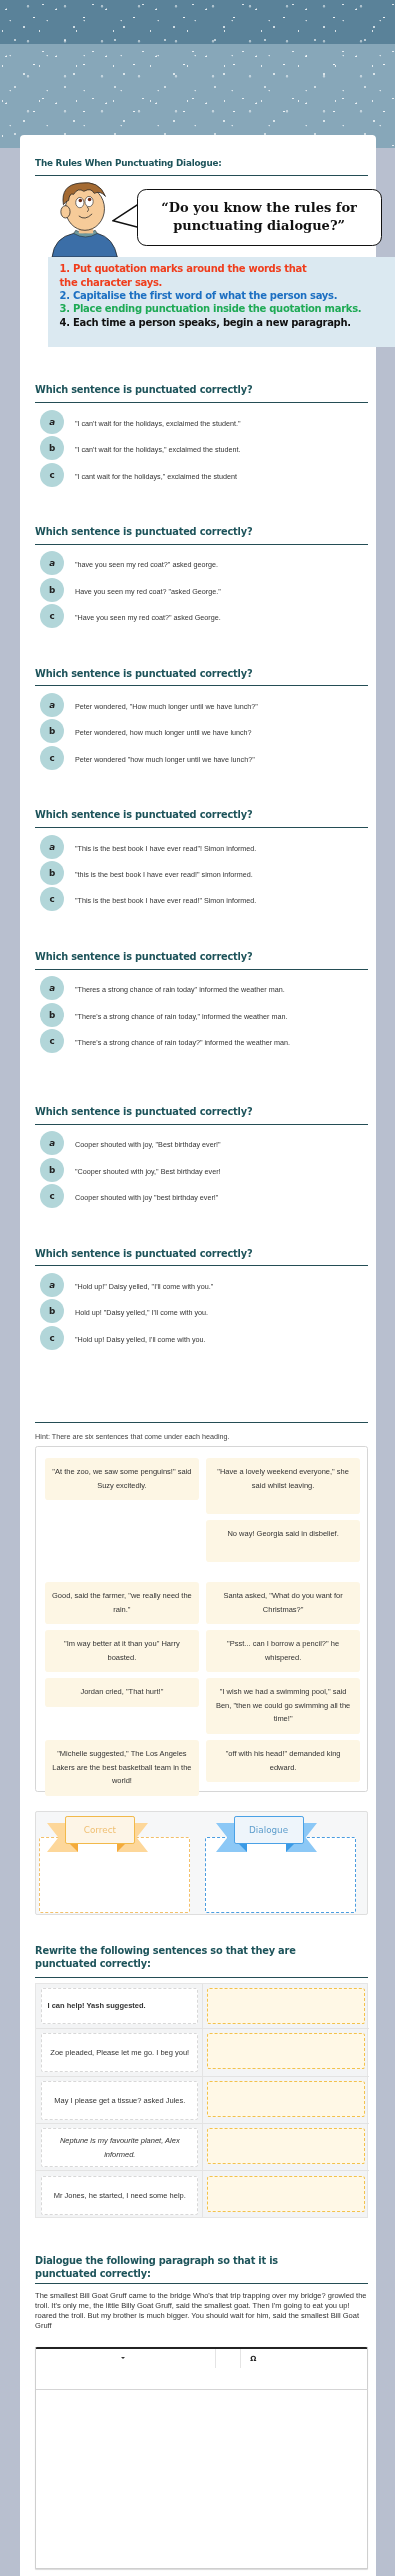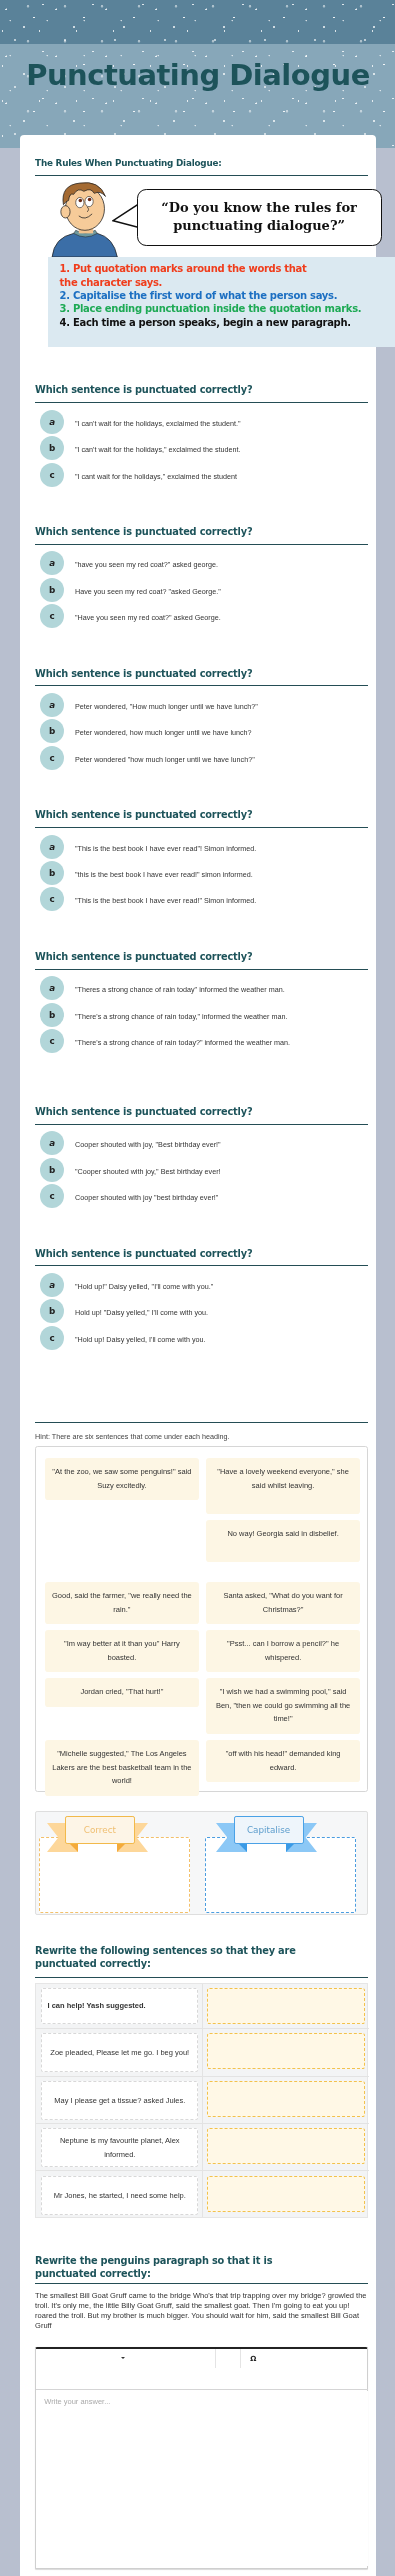--- a/index.html
+++ b/index.html
@@ -181,21 +181,20 @@
   }
   .answer-area::placeholder { color: #aaa; }
 </style>
 </head>
 <body>
 
 <div class="banner">
   <div class="band"></div>
   <div class="snow"></div>
   <div class="snow2"></div>
-  <h1>Punctuating Dialogue</h1>
 </div>
 
 <div class="card">
 
   <div class="sec-title small" style="top:22px;">The Rules When Punctuating Dialogue:</div>
   <div class="divider" style="top:40px;"></div>
 
   <div class="rules-art">
     <svg class="boy" viewBox="0 0 150 150">
       <path d="M8 150 Q12 112 50 104 L96 104 Q128 112 135 150 Z" fill="#3b6ea7" stroke="#222" stroke-width="1.5"></path>
@@ -367,60 +366,59 @@
     </div>
     <div class="ribbon incorrect" style="left:180px;">
       <svg class="tail" style="left:0;" viewBox="0 0 60 56">
           <path d="M0 0 L60 0 L60 56 L0 56 L22 28 Z" fill="#8cc8f6"></path>
           <path d="M44 40 L60 40 L60 56 Z" fill="#3a9ae6"></path>
         </svg>
       <svg class="tail" style="left:70px;" viewBox="0 0 60 56">
           <path d="M60 0 L0 0 L0 56 L60 56 L38 28 Z" fill="#8cc8f6"></path>
           <path d="M16 40 L0 40 L0 56 Z" fill="#3a9ae6"></path>
         </svg>
-      <div class="label-box">Capitalise</div>
+      <div class="label-box">Dialogue</div>
     </div>
   </div>
 
   <div class="sec-title" style="top:1809px; width:319px;">Rewrite the following sentences so that they are punctuated correctly:</div>
   <div class="divider" style="top:1842px;"></div>
   <div class="rw-table">
     <div class="rw-col-line"></div>
     <div class="rw-row" style="top:0; height:45px;">
       <div class="rw-q left" style="height:36px;font-weight:bold;">I can help! Yash suggested.</div>
       <div class="rw-a" style="height:36px;"></div>
     </div>
     <div class="rw-row" style="top:93px; height:47px;">
       <div class="rw-q" style="height:39px;">May I please get a tissue? asked Jules.</div>
       <div class="rw-a" style="height:36px;"></div>
     </div>
     <div class="rw-row" style="top:45px; height:48px;">
       <div class="rw-q" style="height:39px;">Zoe pleaded, Please let me go. I beg you!</div>
       <div class="rw-a" style="height:36px;"></div>
     </div>
     <div class="rw-row" style="top:140px; height:47px;">
-      <div class="rw-q" style="height:39px;">Neptune is my favourite planet, Alex informed.</div>
+      <div class="rw-q" style="height:39px;font-style:italic;">Neptune is my favourite planet, Alex informed.</div>
       <div class="rw-a" style="height:36px;"></div>
     </div>
     <div class="rw-row" style="top:188px; height:47px; border-bottom:none;">
       <div class="rw-q" style="height:39px;">Mr Jones, he started, I need some help.</div>
       <div class="rw-a" style="height:36px;"></div>
     </div>
   </div>
 
-  <div class="sec-title" style="top:2119px; width:289px;">Rewrite the penguins paragraph so that it is punctuated correctly:</div>
+  <div class="sec-title" style="top:2119px; width:289px;">Dialogue the following paragraph so that it is punctuated correctly:</div>
   <div class="divider" style="top:2148px;"></div>
   <div class="para">The smallest Bill Goat Gruff came to the bridge Who's that trip trapping over my bridge? growled the troll. It's only me, the little Billy Goat Gruff, said the smallest goat. Then I'm going to eat you up! roared the troll. But my brother is much bigger. You should wait for him, said the smallest Bill Goat Gruff</div>
 
   <div class="editor">
     <div class="toolbar">
       <div class="tb-select">
         <span class="caret"></span>
       </div>
       <div class="tb-sep" style="left:179px;"></div>
       <div class="tb-sep" style="left:204px;"></div>
       <div class="tb-omega">Ω</div>
     </div>
-    <textarea class="answer-area" placeholder="Write your answer..." style=""></textarea>
   </div>
 
 </div>
 
 
 </body></html>

